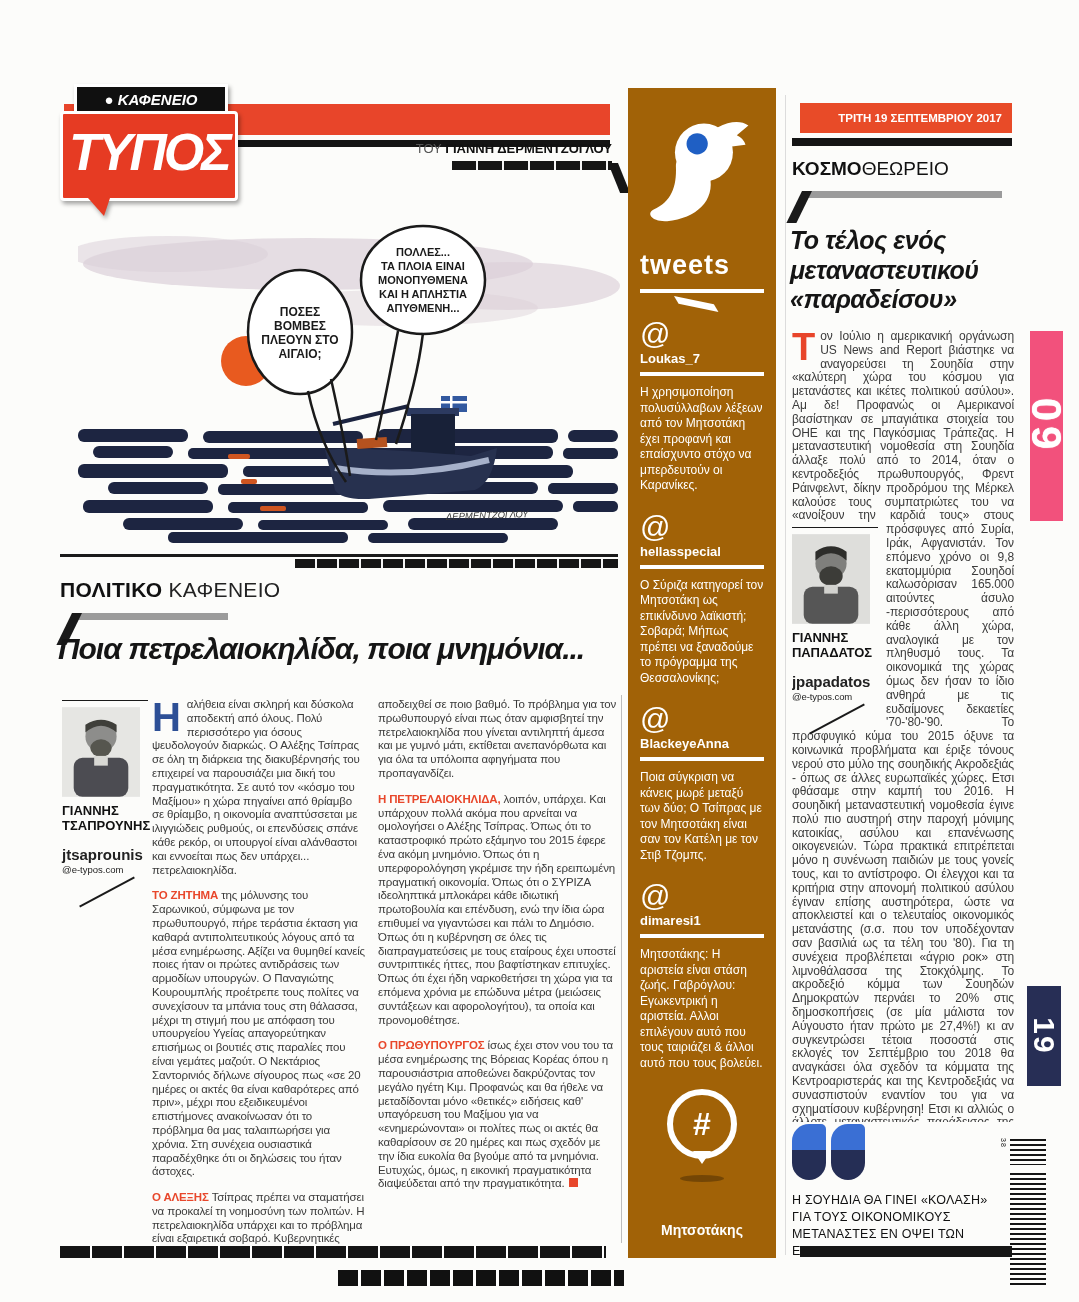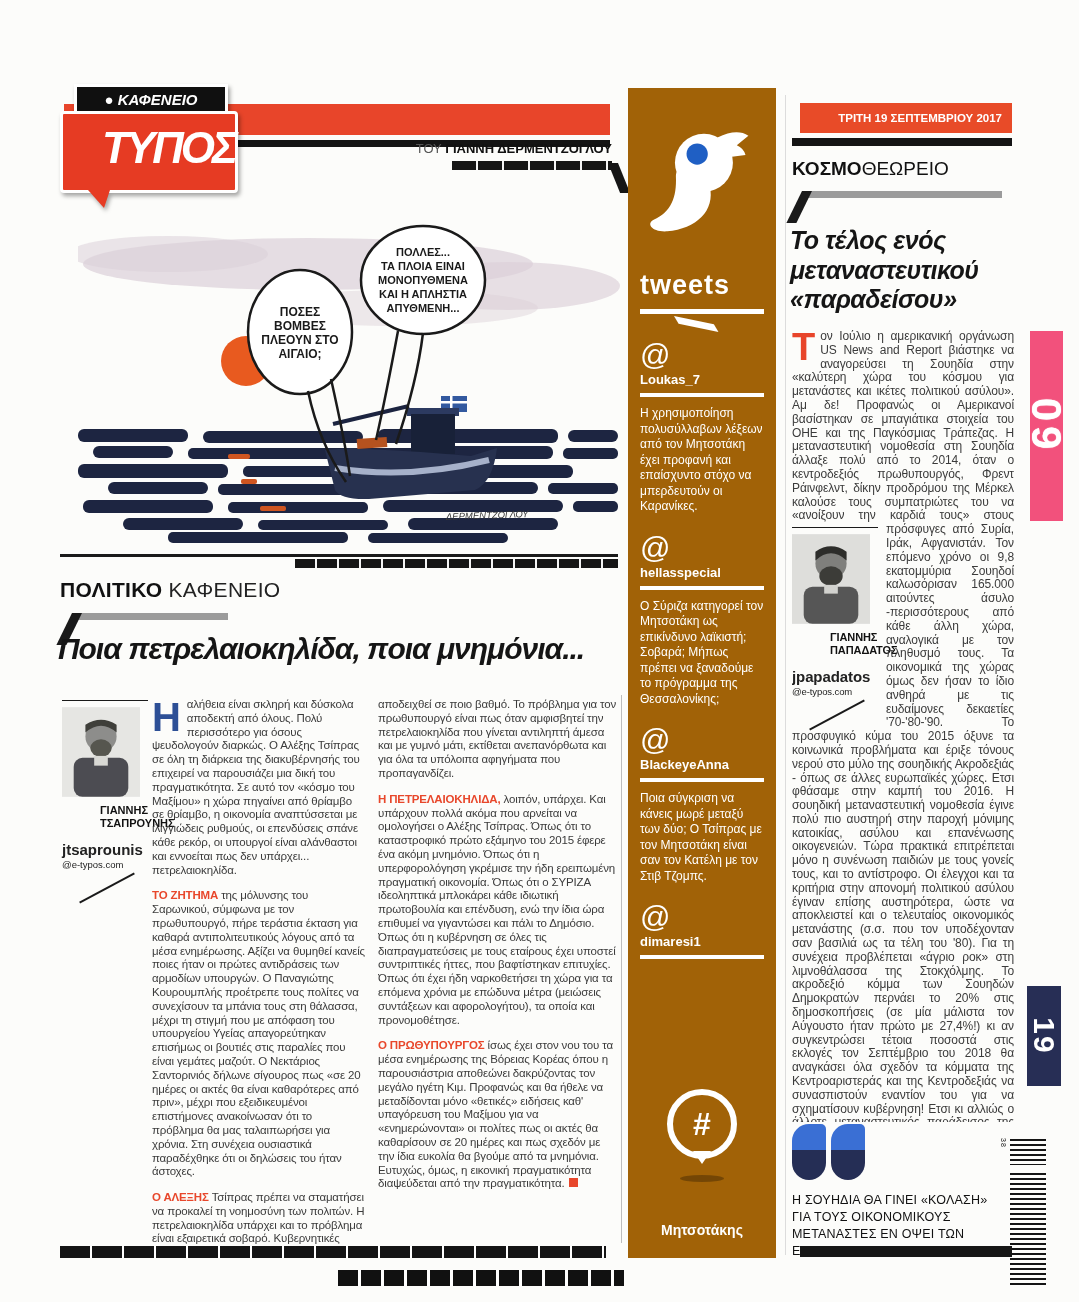--- a/index.html
+++ b/index.html
@@ -7,21 +7,21 @@
         font-family:"Liberation Sans",sans-serif;color:#3b3b3b;}
   .abs{position:absolute;}
 
   
   .m-redbar{left:64px;top:104px;width:546px;height:31px;background:#e8452a;}
   .m-blackbar{left:64px;top:140px;width:546px;height:7px;background:#141414;}
   .logo{left:60px;top:84px;width:178px;z-index:3;filter:drop-shadow(2px 3px 2px rgba(0,0,0,.35));}
   .logo-top{background:#101010;color:#fff;font-style:italic;font-weight:bold;font-size:15px;
             text-align:center;padding:4px 0 3px;border:3px solid #fff;border-bottom:none;width:148px;margin-left:14px;}
   .logo-main{background:#e63b23;border:3px solid #fff;color:#fff;font-weight:bold;font-style:italic;
-             font-size:44px;line-height:1;text-align:right;letter-spacing:-3px;padding:12px 0 20px;border-radius:4px;}
+             font-size:52px;line-height:1;text-align:center;letter-spacing:-3px;padding:12px 0 20px;border-radius:4px;}
   .logo-tail{width:0;height:0;border-left:16px solid transparent;border-right:6px solid transparent;
              border-top:18px solid #e63b23;margin-left:28px;margin-top:-3px;}
   .credit{left:330px;top:141px;width:282px;text-align:right;font-size:13px;color:#555;}
   .credit b{color:#111;}
   .credit-bar{left:452px;top:161px;width:160px;height:9px;
       background:repeating-linear-gradient(90deg,#161616 0 24px,#f6f6f6 24px 26px);}
   .credit-bar::after{content:"";position:absolute;right:-6px;top:2px;width:10px;height:30px;background:#161616;
       transform:skewX(22deg);transform-origin:top;}
 
   
@@ -44,21 +44,21 @@
   
   .sec-head{left:60px;top:578px;font-size:21px;color:#111;letter-spacing:.3px;}
   .sec-head b{font-weight:bold;}
   .sec-head span{font-weight:normal;color:#222;}
   .sec-rule-l{left:76px;top:613px;width:152px;}
   .headline-l{left:58px;top:632px;width:562px;font-size:30px;font-weight:bold;font-style:italic;
       color:#151515;letter-spacing:-1px;}
   .author-card{font-size:10.5px;color:#111;}
   .author-card .topline{border-top:1.5px solid #1a1a1a;margin-bottom:5px;width:100%;}
   .author-card .photo{width:78px;height:92px;display:block;margin-bottom:6px;}
-  .author-card .nm{font-weight:bold;font-size:11px;line-height:1.15;margin-left:38px;}
+  .author-card .nm{font-weight:bold;font-size:13px;line-height:1.15;}
   .author-card .hd{font-size:15px;font-weight:bold;color:#222;margin-top:12px;line-height:1.2;}
   .author-card .st{font-size:9.5px;color:#222;line-height:1.2;}
   .author-card .slash{width:62px;height:2px;background:#1a1a1a;transform:rotate(-28deg);margin:16px 0 0 14px;}
   .card-left{left:62px;top:700px;width:86px;}
   .col{font-size:11.5px;line-height:13.8px;letter-spacing:-0.15px;overflow:hidden;}
   .col p{margin:0 0 12px;}
   .col1{left:152px;top:698px;width:214px;height:546px;}
   .col2{left:378px;top:698px;width:240px;height:546px;}
   .dropcap-l{float:left;font-size:40px;line-height:34px;font-weight:bold;color:#2d4f96;padding:2px 6px 0 0;}
   .lead{font-weight:bold;color:#e8472b;}
@@ -297,20 +297,21 @@
     <div class="tw-entry">
       <div class="tw-at">@</div>
       <div class="tw-handle">BlackeyeAnna</div>
       <div class="tw-underline"></div>
       <div class="tw-text">Ποια σύγκριση να κάνεις μωρέ μεταξύ των δύο; Ο Τσίπρας με τον Μητσοτάκη είναι σαν τον Κατέλη με τον Στιβ Τζομπς.</div>
     </div>
     <div class="tw-entry">
       <div class="tw-at">@</div>
       <div class="tw-handle">dimaresi1</div>
       <div class="tw-underline"></div>
+      <div class="tw-text">Μητσοτάκης: Η αριστεία είναι στάση ζωής. Γαβρόγλου: Εγωκεντρική η αριστεία. Αλλοι επιλέγουν αυτό που τους ταιριάζει &amp; άλλοι αυτό που τους βολεύει.</div>
     </div>
 
     <div class="tw-hash-wrap">
       <div class="pin">
         <span>#</span>
       </div>
       <div class="pin-shadow"></div>
       <div class="tw-hash-label">Μητσοτάκης</div>
     </div>
   </div>

